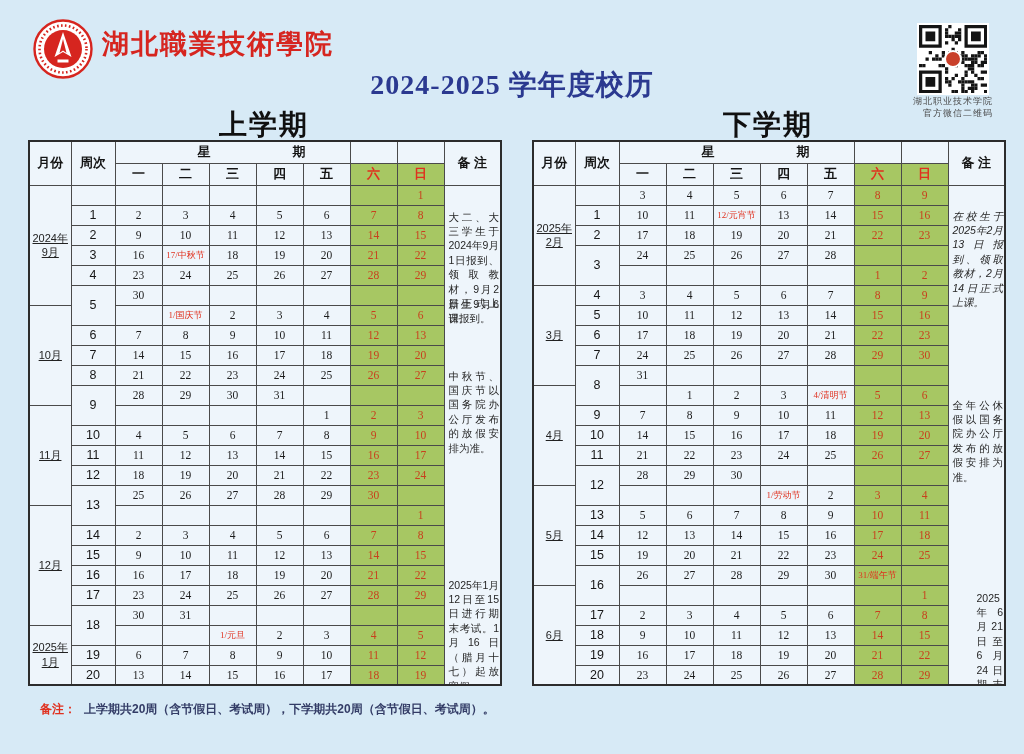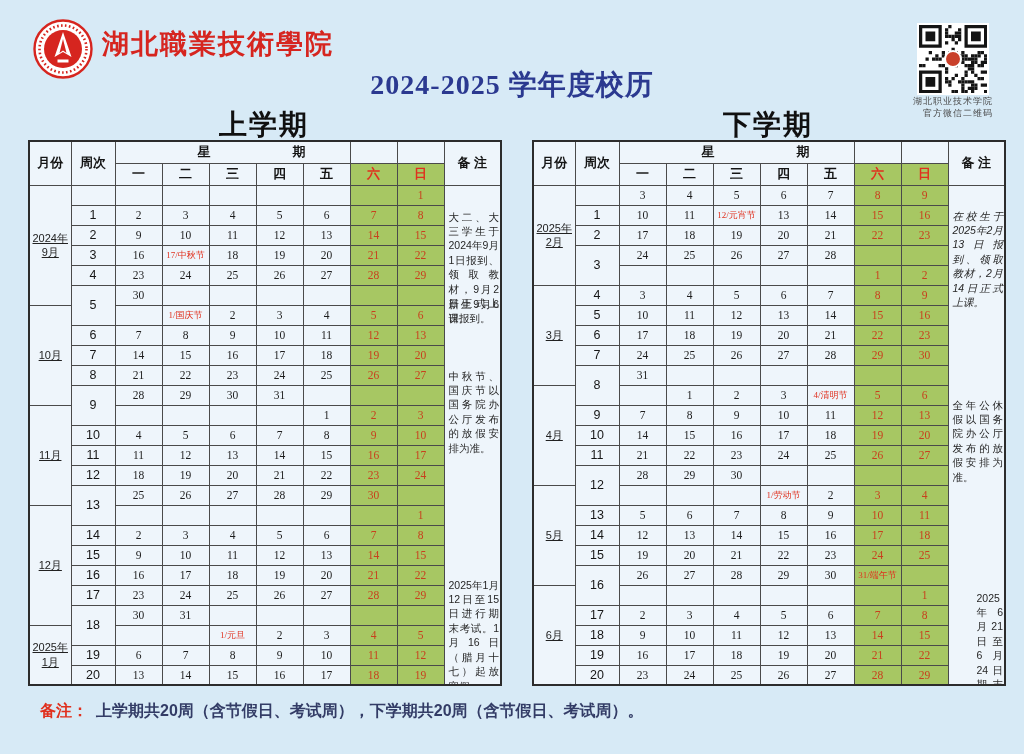--- a/index.html
+++ b/index.html
@@ -49,21 +49,21 @@
   th.weekend-h{background:var(--weekend-bg); color:var(--holiday-red);}
   td.month-cell{font-size:11px; color:#222; white-space:pre-line; line-height:1.3; background:var(--cell-bg);text-decoration:underline;}
   td.week-cell{font-size:12.5px; color:#161616; background:var(--cell-bg);}
   td.day-cell{font-family:"Liberation Serif",serif; font-size:11.5px; color:#1d1d1d; background:var(--cell-bg);}
   td.day-cell.weekend{background:var(--weekend-bg); color:var(--weekend-red);}
   td.day-cell.holiday{font-size:9px; color:var(--holiday-red); letter-spacing:0;}
   td.remarks-cell{position:relative; background:var(--cell-bg); text-align:left; vertical-align:top;}
   td.remarks-cell p{position:absolute; left:4px; right:1px; margin:0;
     font-size:10.5px; line-height:1.38; color:#262626; text-align:justify;}
   
-  .footer{position:absolute; left:40px; top:701px; font-size:16px; white-space:nowrap;}
+  .footer{position:absolute; left:40px; top:701px; font-size:12px; white-space:nowrap;}
   .footer .lab{color:#e0301e; font-weight:bold; margin-right:8px;}
   .footer .txt{color:#333c66; font-weight:bold;}
 </style>
 </head>
 <body>
 
 <div class="page" style="--cell-bg: #eef5fb; --weekend-bg: #a7c763; --weekend-red: #c8401d; --holiday-red: #e0301e; --title-blue: #2b3990; --school-red: #d6251f; background: rgb(215, 234, 246);">
 
   <div class="logo">
     <svg width="60" height="60" viewBox="0 0 60 60">

